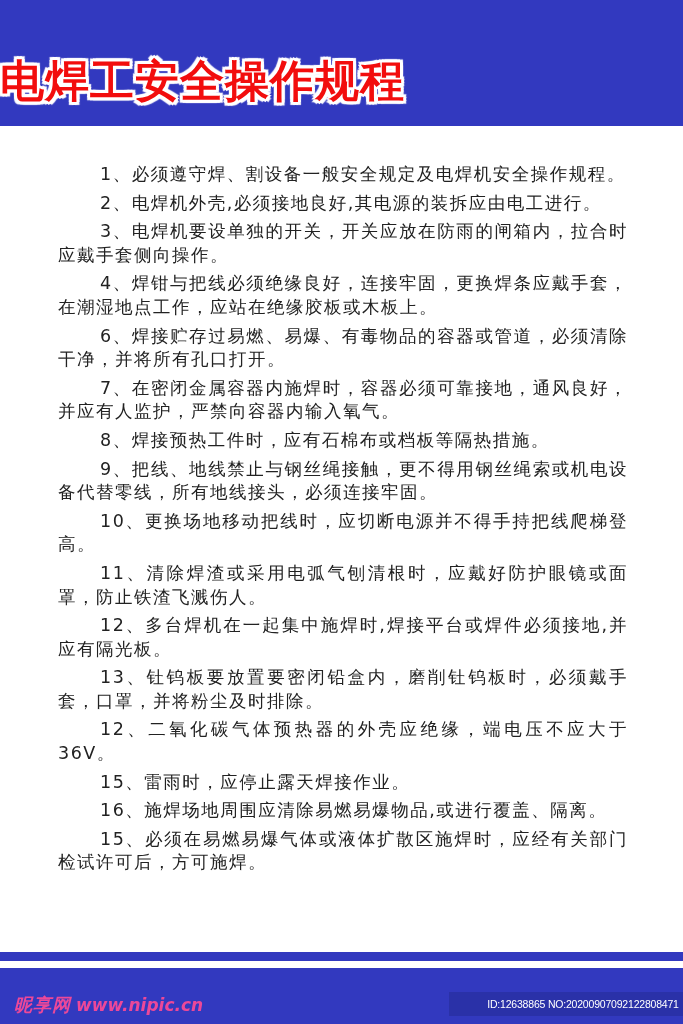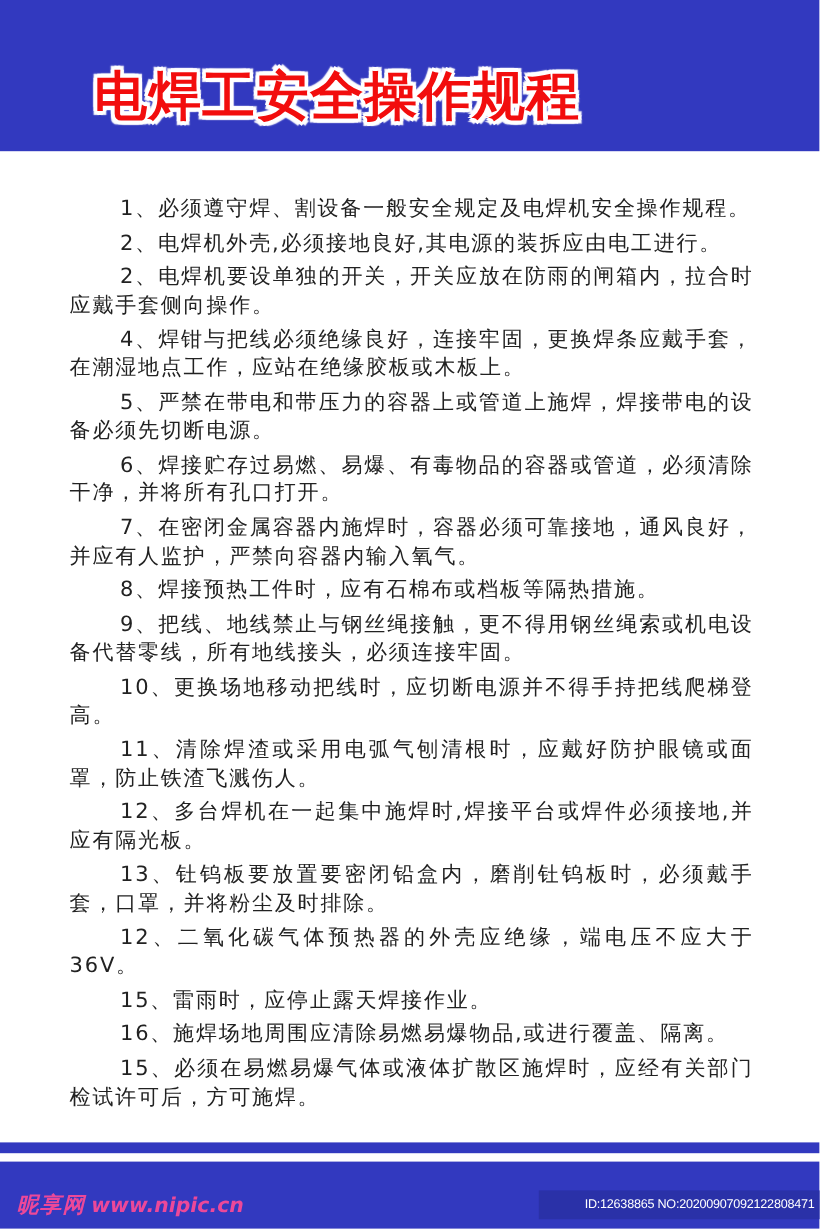--- a/index.html
+++ b/index.html
@@ -19,21 +19,21 @@
       left: 0; top: 0;
       width: 683px;
       height: 126px;
       background: #3239bf;
     }
     .title {
       position: absolute;
       left: 0;
       top: 52px;
       width: 562px;
-      text-align: center;
+      text-align: left;
       font-size: 44px;
       font-weight: bold;
       line-height: 58px;
       letter-spacing: 1px;
       color: #f20d0d;
       -webkit-text-stroke: 0px;
       text-shadow:
         0 0 2px #fff,
         2px 0 0 #fff, -2px 0 0 #fff, 0 2px 0 #fff, 0 -2px 0 #fff,
         2px 2px 0 #fff, -2px -2px 0 #fff, 2px -2px 0 #fff, -2px 2px 0 #fff,
@@ -102,23 +102,22 @@
 </head>
 <body>
 
 <div class="header">
   <div class="title">电焊工安全操作规程</div>
 </div>
 
 <div class="content">
   <p class="rule">1、必须遵守焊、割设备一般安全规定及电焊机安全操作规程。</p>
   <p class="rule">2、电焊机外壳,必须接地良好,其电源的装拆应由电工进行。</p>
-  <p class="rule">2、电焊机要设单独的开关，开关应放在防雨的闸箱内，拉合时应戴手套侧向操作。</p>
+  <p class="rule">3、电焊机要设单独的开关，开关应放在防雨的闸箱内，拉合时应戴手套侧向操作。</p>
   <p class="rule">4、焊钳与把线必须绝缘良好，连接牢固，更换焊条应戴手套，在潮湿地点工作，应站在绝缘胶板或木板上。</p>
-  <p class="rule">5、严禁在带电和带压力的容器上或管道上施焊，焊接带电的设备必须先切断电源。</p>
   <p class="rule">6、焊接贮存过易燃、易爆、有毒物品的容器或管道，必须清除干净，并将所有孔口打开。</p>
   <p class="rule">7、在密闭金属容器内施焊时，容器必须可靠接地，通风良好，并应有人监护，严禁向容器内输入氧气。</p>
   <p class="rule">8、焊接预热工件时，应有石棉布或档板等隔热措施。</p>
   <p class="rule">9、把线、地线禁止与钢丝绳接触，更不得用钢丝绳索或机电设备代替零线，所有地线接头，必须连接牢固。</p>
   <p class="rule">10、更换场地移动把线时，应切断电源并不得手持把线爬梯登高。</p>
   <p class="rule">11、清除焊渣或采用电弧气刨清根时，应戴好防护眼镜或面罩，防止铁渣飞溅伤人。</p>
   <p class="rule">12、多台焊机在一起集中施焊时,焊接平台或焊件必须接地,并应有隔光板。</p>
   <p class="rule">13、钍钨板要放置要密闭铅盒内，磨削钍钨板时，必须戴手套，口罩，并将粉尘及时排除。</p>
   <p class="rule">12、二氧化碳气体预热器的外壳应绝缘，端电压不应大于36V。</p>
   <p class="rule">15、雷雨时，应停止露天焊接作业。</p>

